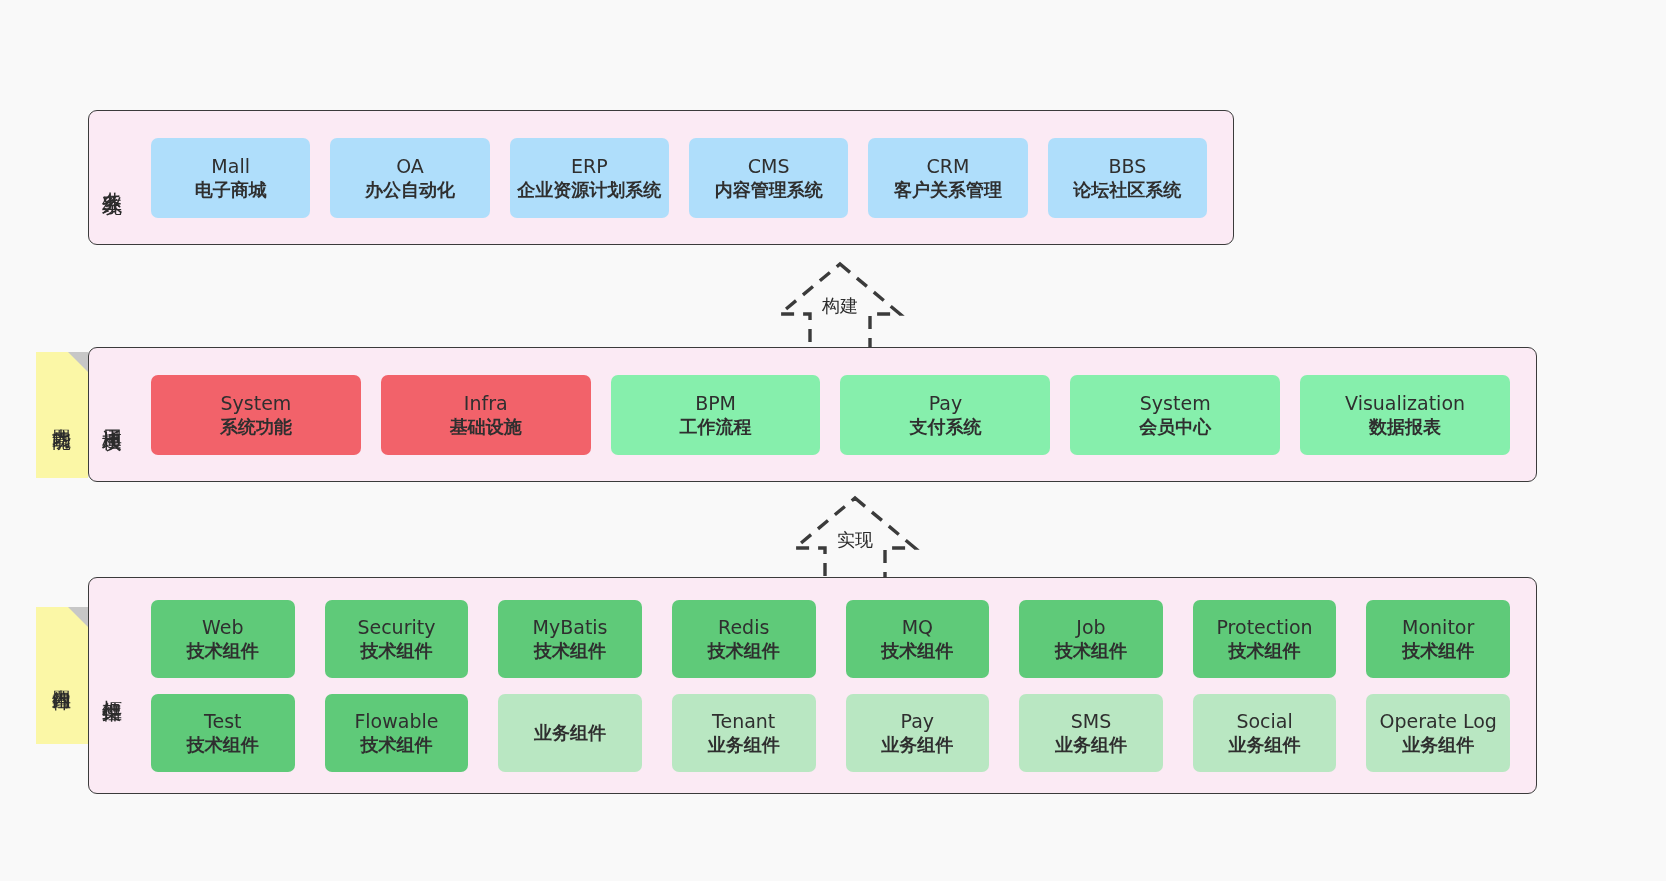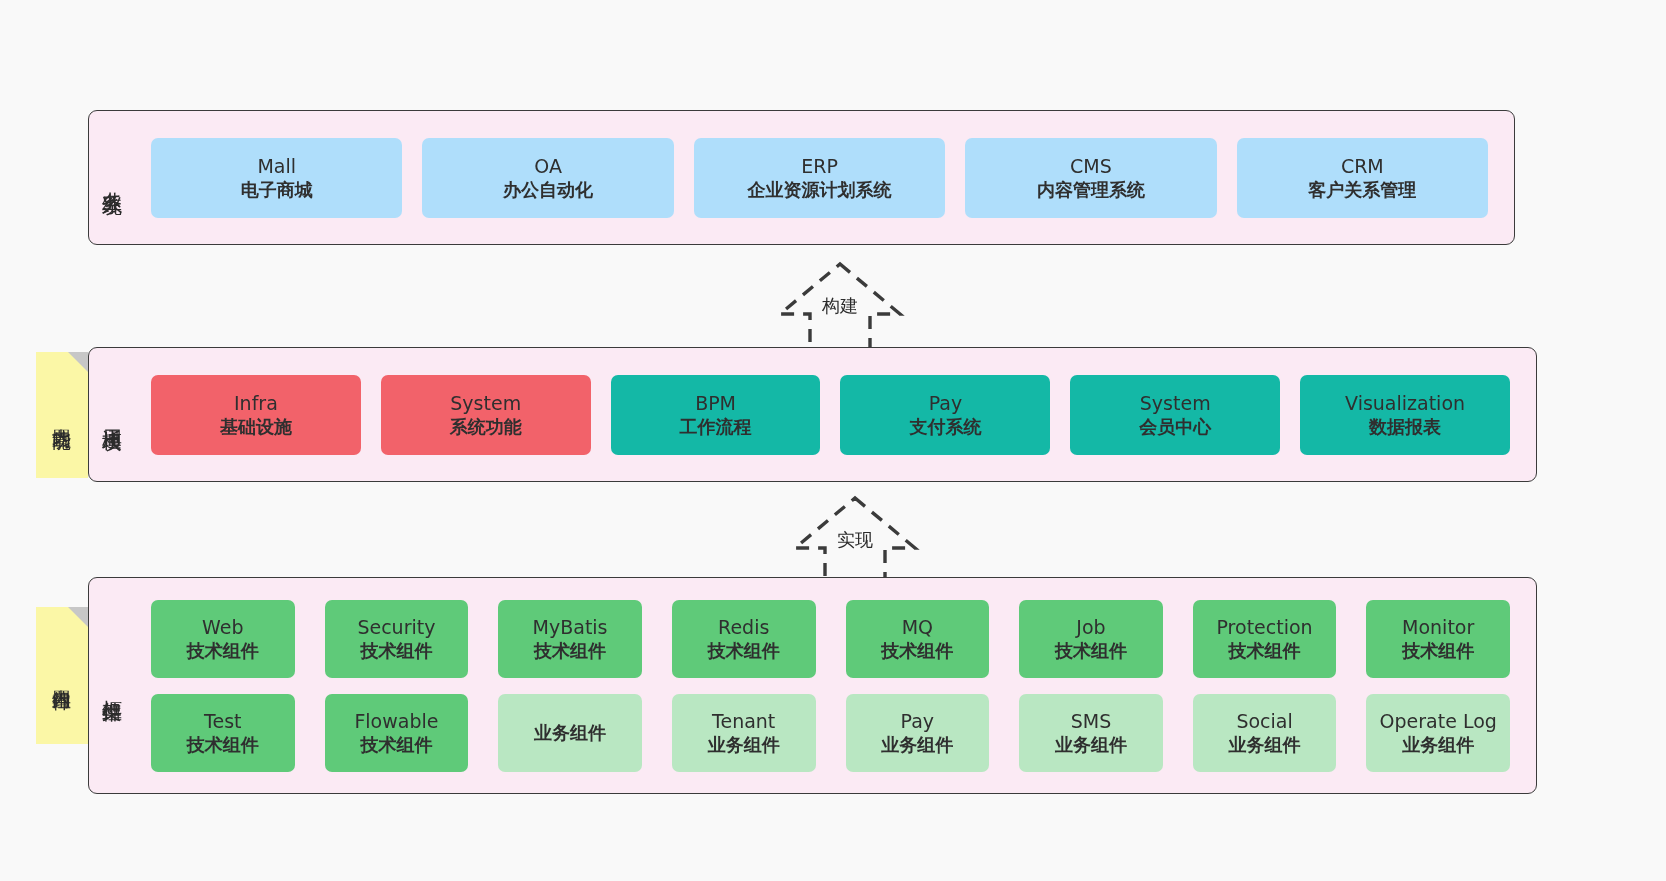--- a/index.html
+++ b/index.html
@@ -82,25 +82,25 @@
     font-size: 19px;
     color: #2f2f2f;
   }
   .card .t2 {
     font-size: 18px;
     color: #2f2f2f;
     font-weight: bold;
   }
   .card.blue      { background: #afdefb; }
   .card.red       { background: #f2626a; }
-  .card.pink      { background: #14b8a6; }
+  .card.pink      { background: #86efac; }
   .card.green     { background: #5fca79; }
   .card.lightgreen{ background: #b9e7c2; }
 
-  .layer-1 { left: 88px; top: 110px;  width: 1427px; height: 135px; }
+  .layer-1 { left: 88px; top: 110px;  width: 1146px; height: 135px; }
   .layer-2 { left: 88px; top: 347px;  width: 1449px; height: 135px; }
   .layer-3 { left: 88px; top: 577px;  width: 1449px; height: 217px; }
 
   .layer-3 .card { height: 78px; }
 
   
   .sticky {
     position: absolute;
     width: 52px;
     background: #fbf7a6;
@@ -170,42 +170,46 @@
         <span class="t2">企业资源计划系统</span>
       </div>
       <div class="card blue">
         <span class="t1">CMS</span>
         <span class="t2">内容管理系统</span>
       </div>
       <div class="card blue">
         <span class="t1">CRM</span>
         <span class="t2">客户关系管理</span>
       </div>
+      <div class="card blue">
+        <span class="t1">BBS</span>
+        <span class="t2">论坛社区系统</span>
+      </div>
     </div>
   </div>
 
   <div class="arrow arrow-1">
     <svg width="200" height="100" viewBox="0 0 200 100" xmlns="http://www.w3.org/2000/svg">
       <path d="M 100 6 L 160 56 L 130 56 L 130 96 L 70 96 L 70 56 L 40 56 Z" fill="none" stroke="#3b3b3b" stroke-width="3.4" stroke-dasharray="13 9" stroke-linejoin="miter"></path>
     </svg>
     <div class="arrow-label">构建</div>
   </div>
 
   <div class="sticky sticky-1">内置功能</div>
 
   <div class="layer layer-2">
     <div class="layer-title">通用模块</div>
     <div class="layer-body">
       <div class="card red">
+        <span class="t1">System</span>
+        <span class="t2">系统功能</span>
+      </div>
+      <div class="card red">
         <span class="t1">Infra</span>
         <span class="t2">基础设施</span>
-      </div>
-      <div class="card red">
-        <span class="t1">System</span>
-        <span class="t2">系统功能</span>
       </div>
       <div class="card pink">
         <span class="t1">BPM</span>
         <span class="t2">工作流程</span>
       </div>
       <div class="card pink">
         <span class="t1">Pay</span>
         <span class="t2">支付系统</span>
       </div>
       <div class="card pink">

